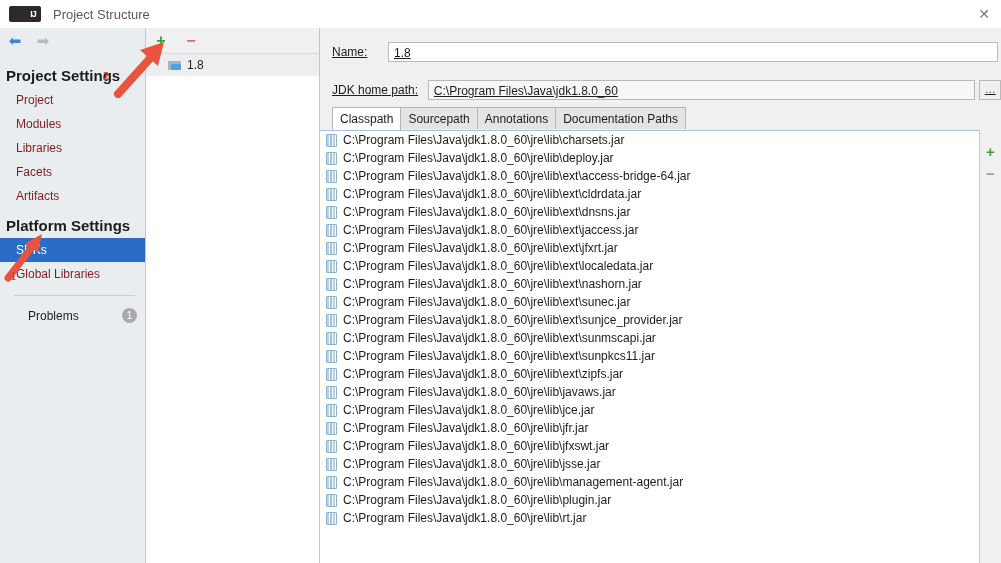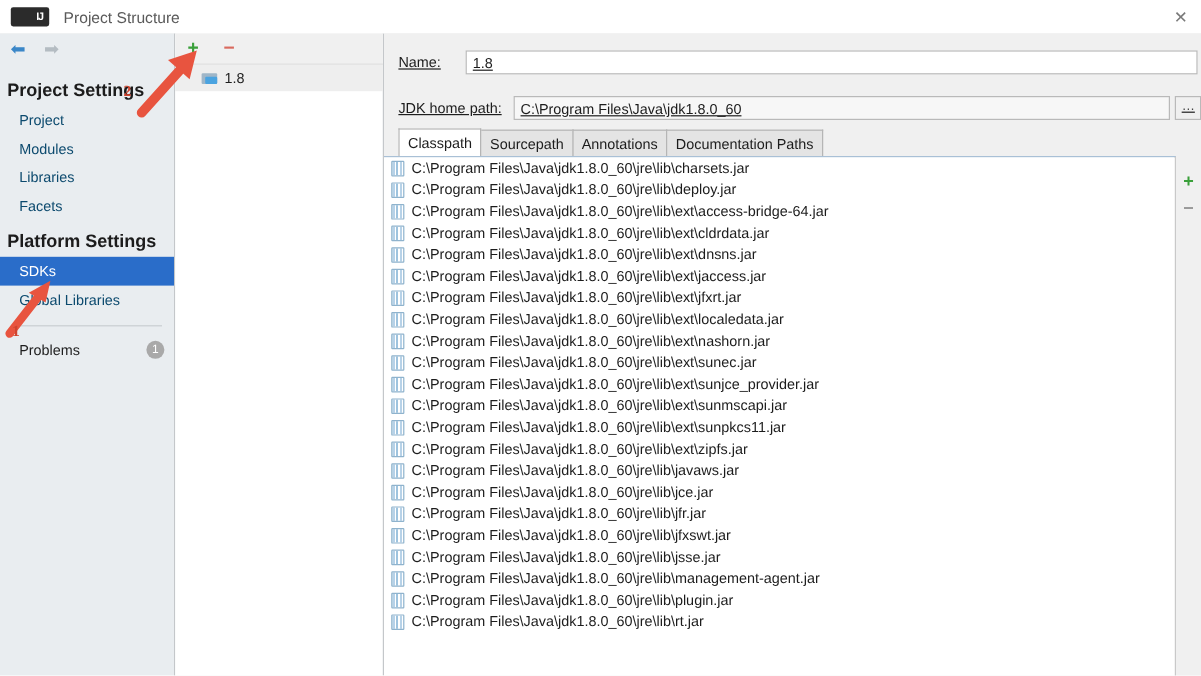--- a/index.html
+++ b/index.html
@@ -96,36 +96,36 @@
     padding: 4px 0 4px 6px;
   }
   #group-project-settings { margin-top: 9px; }
   #group-platform-settings { margin-top: 5px; }
 
   .nav-item {
     height: 24px;
     line-height: 24px;
     padding-left: 16px;
     font-size: 12px;
-    color: #0c4a6e;
+    color: #7f1d1d;
     cursor: default;
   }
   .nav-item.selected {
     background: #2a6dc9;
     color: #ffffff;
   }
   #nav-separator {
     margin: 9px 10px 8px 14px;
     height: 1px;
     background: #c9ced2;
   }
   #nav-problems {
     height: 24px;
     line-height: 24px;
-    padding-left: 16px;
+    padding-left: 28px;
     font-size: 12px;
     position: relative;
   }
   #problems-badge {
     position: absolute;
     right: 8px; top: 4px;
     width: 15px; height: 15px;
     border-radius: 50%;
     background: #a9a9a9;
     color: #ffffff;
@@ -242,21 +242,21 @@
     text-align: center;
     color: #444;
     cursor: default;
   }
 
   
   #tabs-row {
     position: absolute;
     left: 12px; top: 79px;
     display: flex;
-    align-items: center;
+    align-items: flex-start;
     height: 23px;
   }
   .tab {
     height: 22px;
     line-height: 22px;
     padding: 0 7px;
     font-size: 12px;
     border: 1px solid #b5b5b5;
     border-bottom: none;
     background: #e4e4e4;
@@ -363,20 +363,21 @@
     <div id="nav-buttons">
       <div class="nav-arrow enabled">⬅</div>
       <div class="nav-arrow disabled">➡</div>
     </div>
 
     <div class="nav-group-title" id="group-project-settings">Project Settings</div>
     <div class="nav-item">Project</div>
     <div class="nav-item">Modules</div>
     <div class="nav-item">Libraries</div>
     <div class="nav-item">Facets</div>
+    <div class="nav-item">Artifacts</div>
 
     <div class="nav-group-title" id="group-platform-settings">Platform Settings</div>
     <div class="nav-item selected">SDKs</div>
     <div class="nav-item">Global Libraries</div>
 
     <div id="nav-separator"></div>
 
     <div id="nav-problems">
       <span>Problems</span>
       <span id="problems-badge">1</span>

